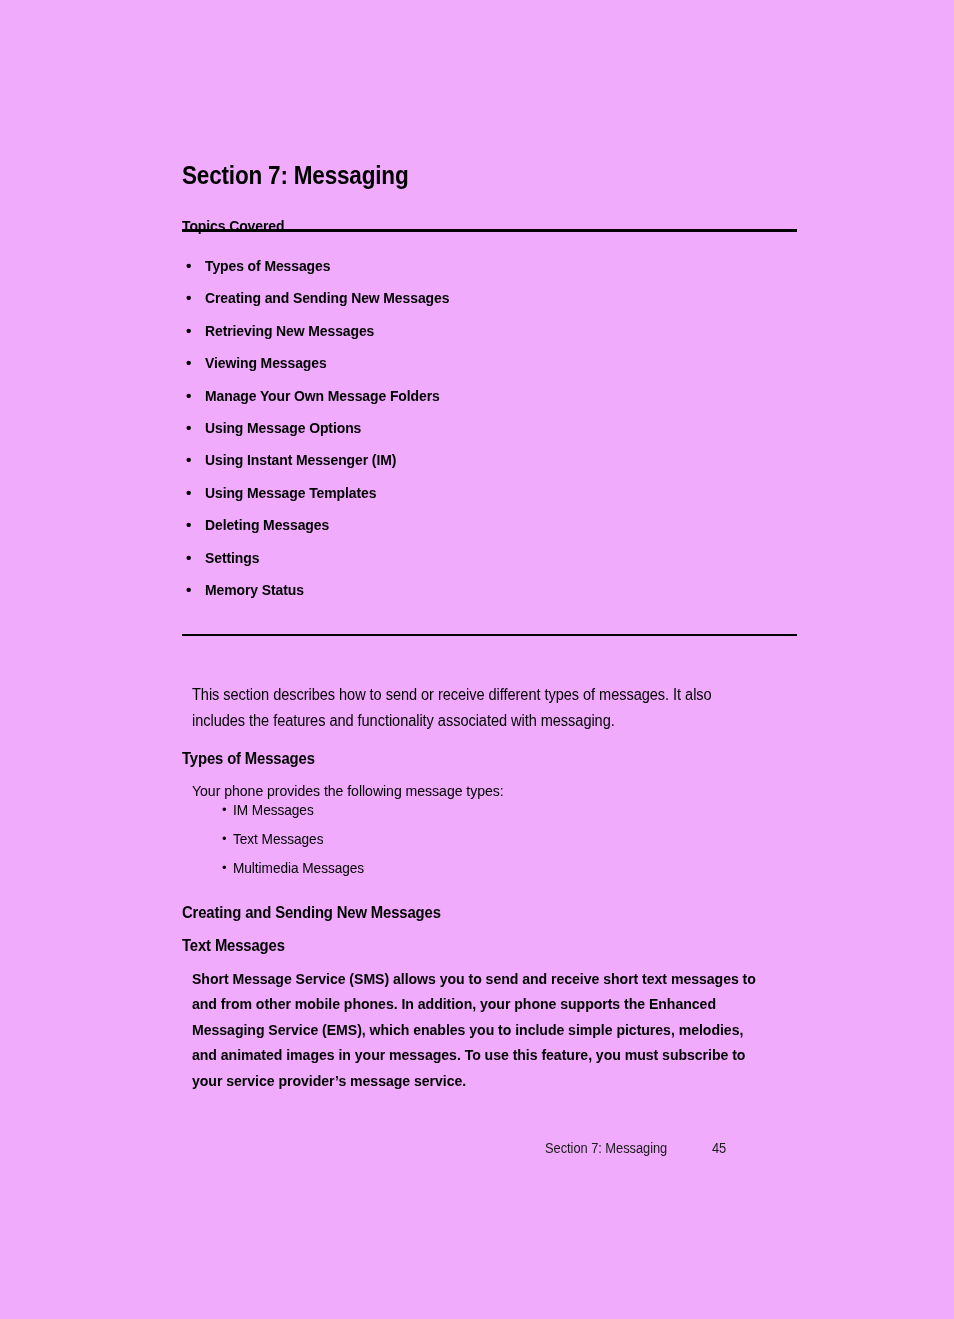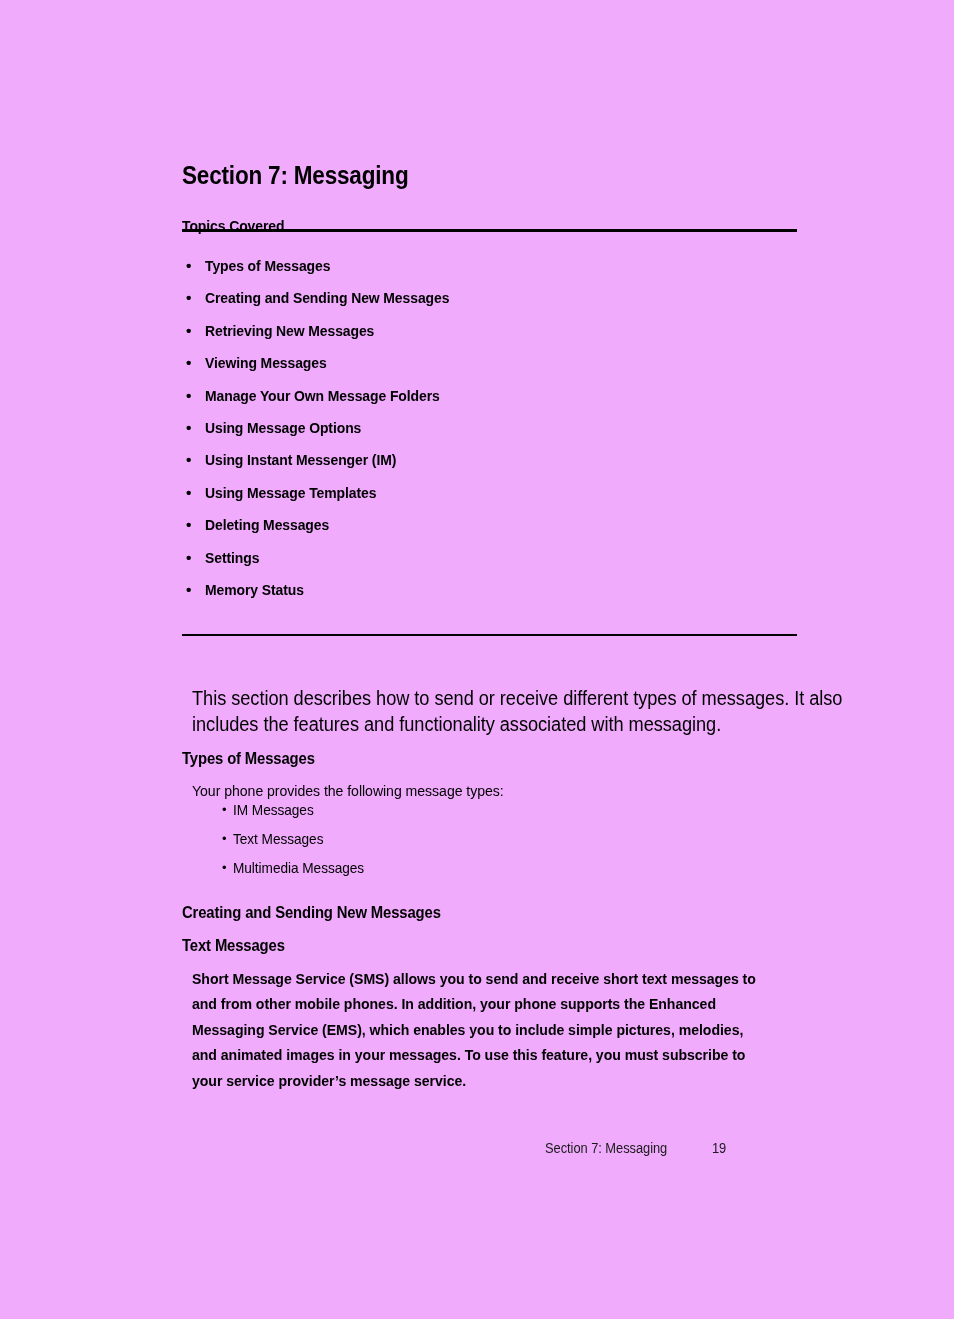--- a/index.html
+++ b/index.html
@@ -109,21 +109,21 @@
     transform: scaleX(0.90);
     transform-origin: left center;
   }
 
   
   .intro-para {
     position: absolute;
     left: 192px;
     top: 666px;
     width: 600px;
-    font-size: 20px;
+    font-size: 16px;
     font-weight: 400;
     line-height: 25.6px;
     letter-spacing: -0.05px;
   }
   .intro-para .l {
     display: block;
     white-space: nowrap;
     transform: scaleX(0.91);
     transform-origin: left center;
   }
@@ -324,16 +324,16 @@
   <p class="body-para cond">
     <span class="l">Short Message Service (SMS) allows you to send and receive short text messages to</span>
     <span class="l">and from other mobile phones. In addition, your phone supports the Enhanced</span>
     <span class="l">Messaging Service (EMS), which enables you to include simple pictures, melodies,</span>
     <span class="l">and animated images in your messages. To use this feature, you must subscribe to</span>
     <span class="l">your service provider’s message service.</span>
   </p>
 
   <div class="footer cond">
     <span class="footer-text">Section 7: Messaging</span>
-    <span class="footer-page">19</span>
+    <span class="footer-page">45</span>
   </div>
 
 </div>
 
 </body></html>

